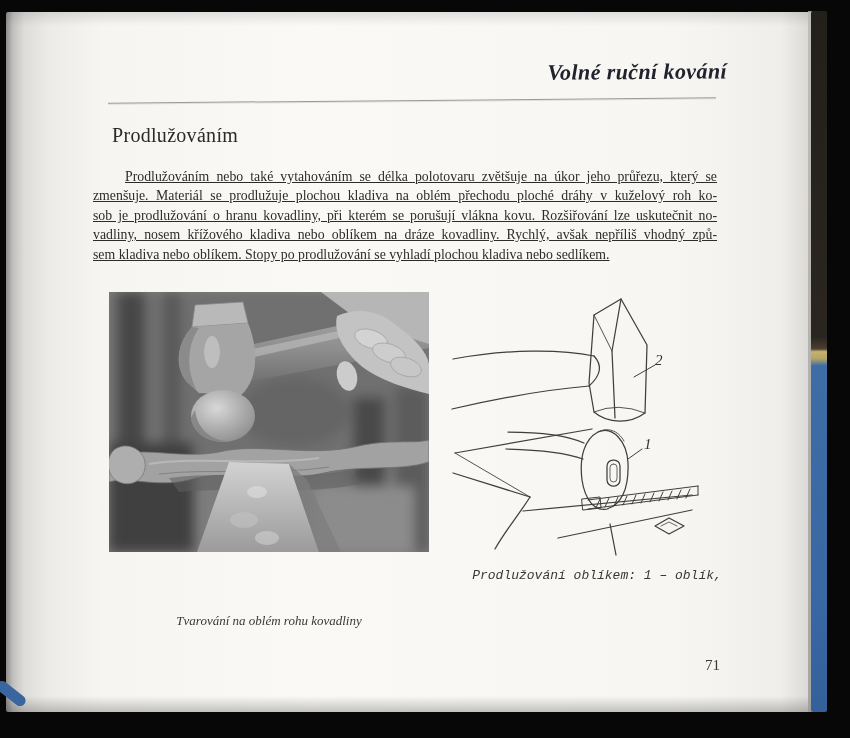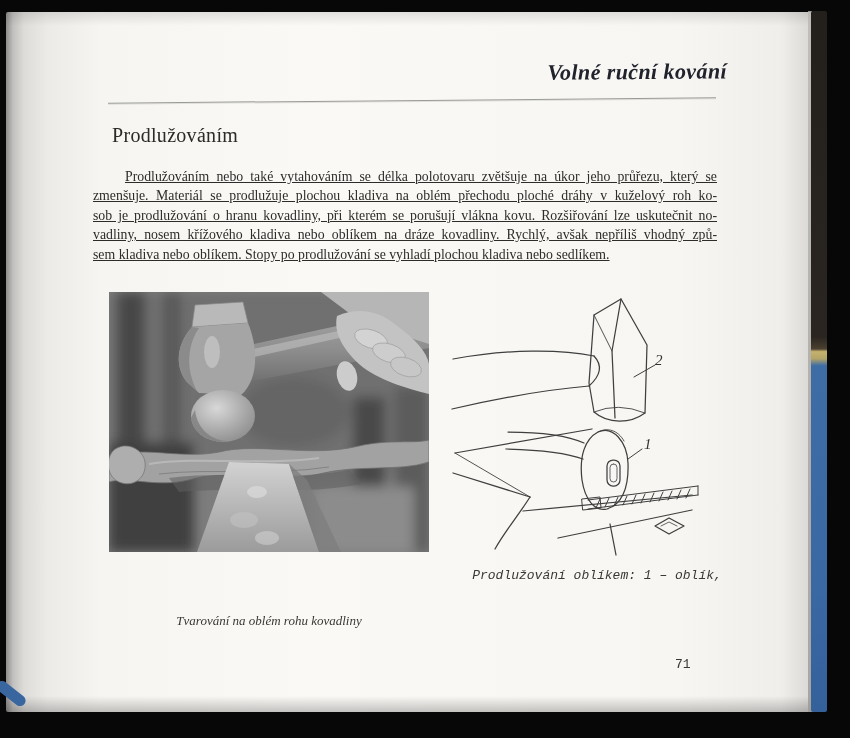--- a/index.html
+++ b/index.html
@@ -32,21 +32,21 @@
     letter-spacing:.3px;}
   .paragraph{position:absolute;left:87px;top:155px;width:624px;font-size:13.8px;
     line-height:19.4px;color:#2e2c2a;text-decoration:underline;}
   .jline{text-align:justify;text-align-last:justify;}
   .jline-end{text-align:left;text-align-last:left;}
   .indent{text-indent:32px;}
   .caption{position:absolute;font-style:italic;font-size:13px;color:#3a3836;
     text-align:center;line-height:17px;}
   .caption-photo{left:103px;top:556px;width:320px;margin-top:44px;}
   .caption-diagram{left:436px;top:555px;width:310px;font-family:Liberation Mono, monospace;}
-  .page-number{position:absolute;left:669px;top:645px;font-size:13px;color:#3a3836;font-family:Liberation Mono, monospace;}
+  .page-number{position:absolute;left:699px;top:645px;font-size:15px;color:#3a3836;}
   
   .fig-photo{position:absolute;left:103px;top:280px;width:320px;height:260px;}
   .fig-diagram{position:absolute;left:442px;top:281px;width:300px;height:265px;}
   svg{display:block;}
   .dlabel{font-style:italic;font-size:15px;fill:#333;font-family:"Liberation Serif","DejaVu Serif",serif;}
 </style>
 </head>
 <body>
 
 <div class="scan">

